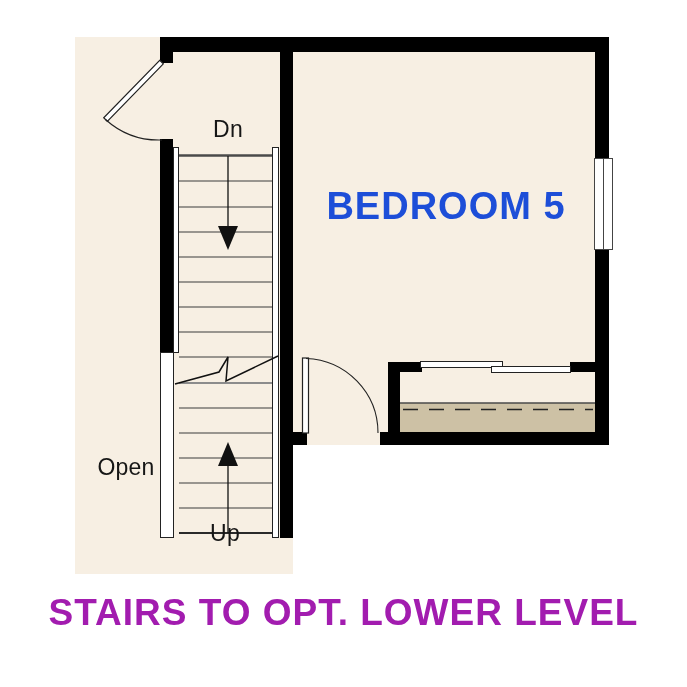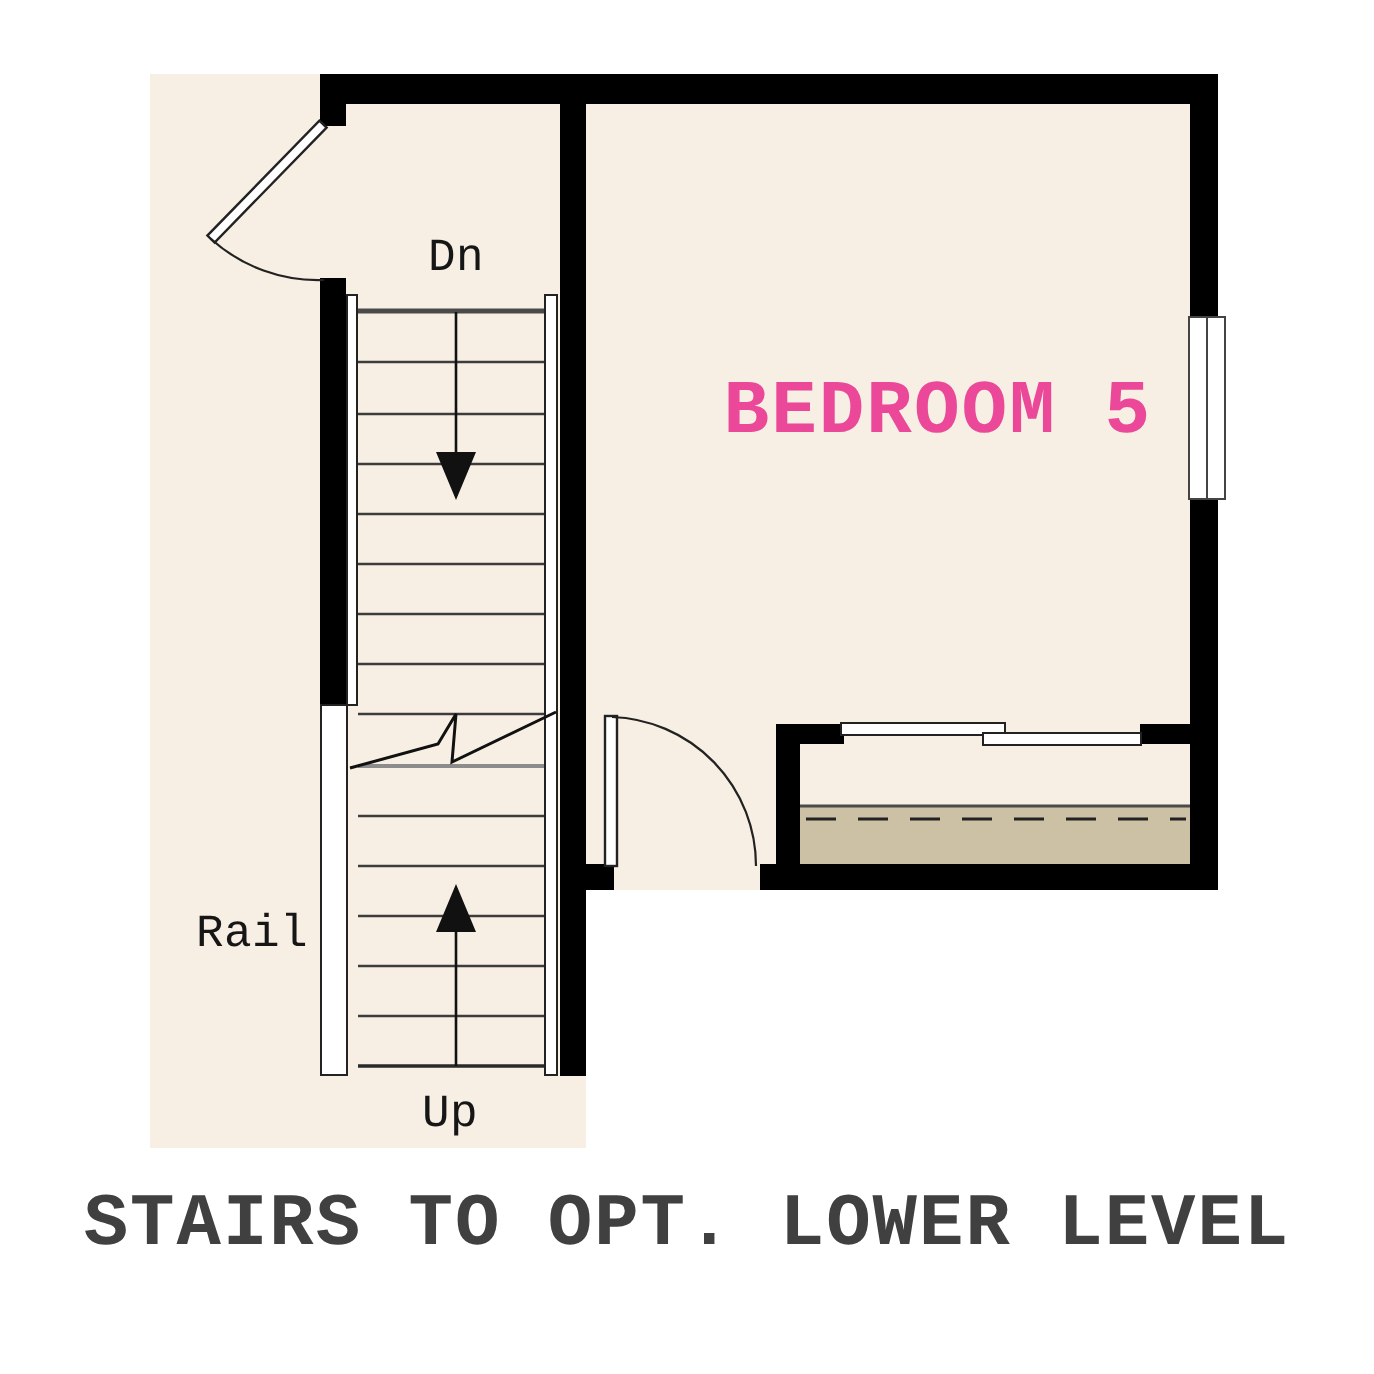--- a/index.html
+++ b/index.html
@@ -2,33 +2,33 @@
 <html style="--floor: #f7efe3; --shelf: #cdc1a5; --wall: #000000; --line: #3c3c3c; --text: #111111;"><head>
 <meta charset="utf-8">
 <style>
   :root{
     --floor:#f7efe3; --shelf:#cdc1a5; --wall:#000000;
     --line:#3c3c3c; --text:#111111; --white:#ffffff;
   }
   html,body{margin:0;padding:0;background:#fff;}
   #canvas{
     position:relative;width:687px;height:687px;background:var(--white);
-    font-family:Liberation Mono, monospace;color:var(--text);overflow:hidden;border-radius:10px;
+    font-family:Liberation Sans, sans-serif;color:var(--text);overflow:hidden;border-radius:10px;
   }
   .floor{position:absolute;background:var(--floor);}
   .shelf{position:absolute;background:var(--shelf);}
   .wall{position:absolute;background:var(--wall);}
   .rail{position:absolute;background:#fff;border:1.3px solid #222;box-sizing:border-box;}
   .window{position:absolute;background:#fff;border:1.5px solid #444;box-sizing:border-box;}
   .window-divider{position:absolute;top:0;bottom:0;left:7.5px;width:0;border-left:1.4px solid #444;}
   .slider{position:absolute;background:#fff;border:1.2px solid #222;box-sizing:border-box;}
   .label{position:absolute;text-align:center;white-space:pre;}
   .label-small{font-size:23px;line-height:27px;letter-spacing:0.2px;color:#161616;}
-  .label-room{font-size:38px;font-weight:bold;letter-spacing:1px;color:#ec4899;text-align:right;}
-  .caption{position:absolute;left:0;right:0;text-align:center;font-size:37px;font-weight:bold;letter-spacing:1px;color:#404040;}
+  .label-room{font-size:38px;font-weight:bold;letter-spacing:1px;color:#1d4ed8;}
+  .caption{position:absolute;left:0;right:0;text-align:center;font-size:37px;font-weight:bold;letter-spacing:1px;color:#a21caf;}
   svg.overlay{position:absolute;left:0;top:0;pointer-events:none;}
   .tread{stroke:var(--line);stroke-width:1.2;}
   .tread-major{stroke:#4a4a4a;stroke-width:2.4;}
   .tread-gray{stroke:#8c8c8c;stroke-width:2;}
   .tread-bottom{stroke:#2a2a2a;stroke-width:1.8;}
   .dirline{stroke:#111;stroke-width:1.3;fill:none;}
   .arrowhead{fill:#111;stroke:none;}
   .doorleaf{fill:#fff;stroke:#222;stroke-width:1.2;}
   .doorarc{fill:none;stroke:#222;stroke-width:1.1;}
   .breakline{fill:none;stroke:#111;stroke-width:1.5;stroke-linejoin:miter;}
@@ -113,18 +113,18 @@
       <path class="doorarc" d="M 306 358.5 A 74.5 74.5 0 0 1 378 433"></path>
     </g>
 
     <line class="shelfline" x1="400" y1="403" x2="595" y2="403"></line>
     <line class="rodline" x1="403" y1="409.5" x2="593" y2="409.5"></line>
   </svg>
 
   <div class="label label-small" style="left:200px;top:116px;width:56px;">Dn</div>
   <div class="label label-room" style="left:316px;top:185px;width:260px;">BEDROOM 5</div>
   <div class="label label-small" style="left:84px;top:400px;width:84px;">
-    <div>Rail</div>
+    <div>Open</div>
   </div>
-  <div class="label label-small" style="left:197px;top:544px;width:56px;">Up</div>
+  <div class="label label-small" style="left:197px;top:520px;width:56px;">Up</div>
   <div class="caption" style="top:592px;">STAIRS TO OPT. LOWER LEVEL</div>
 
 </div>
 
 </body></html>

